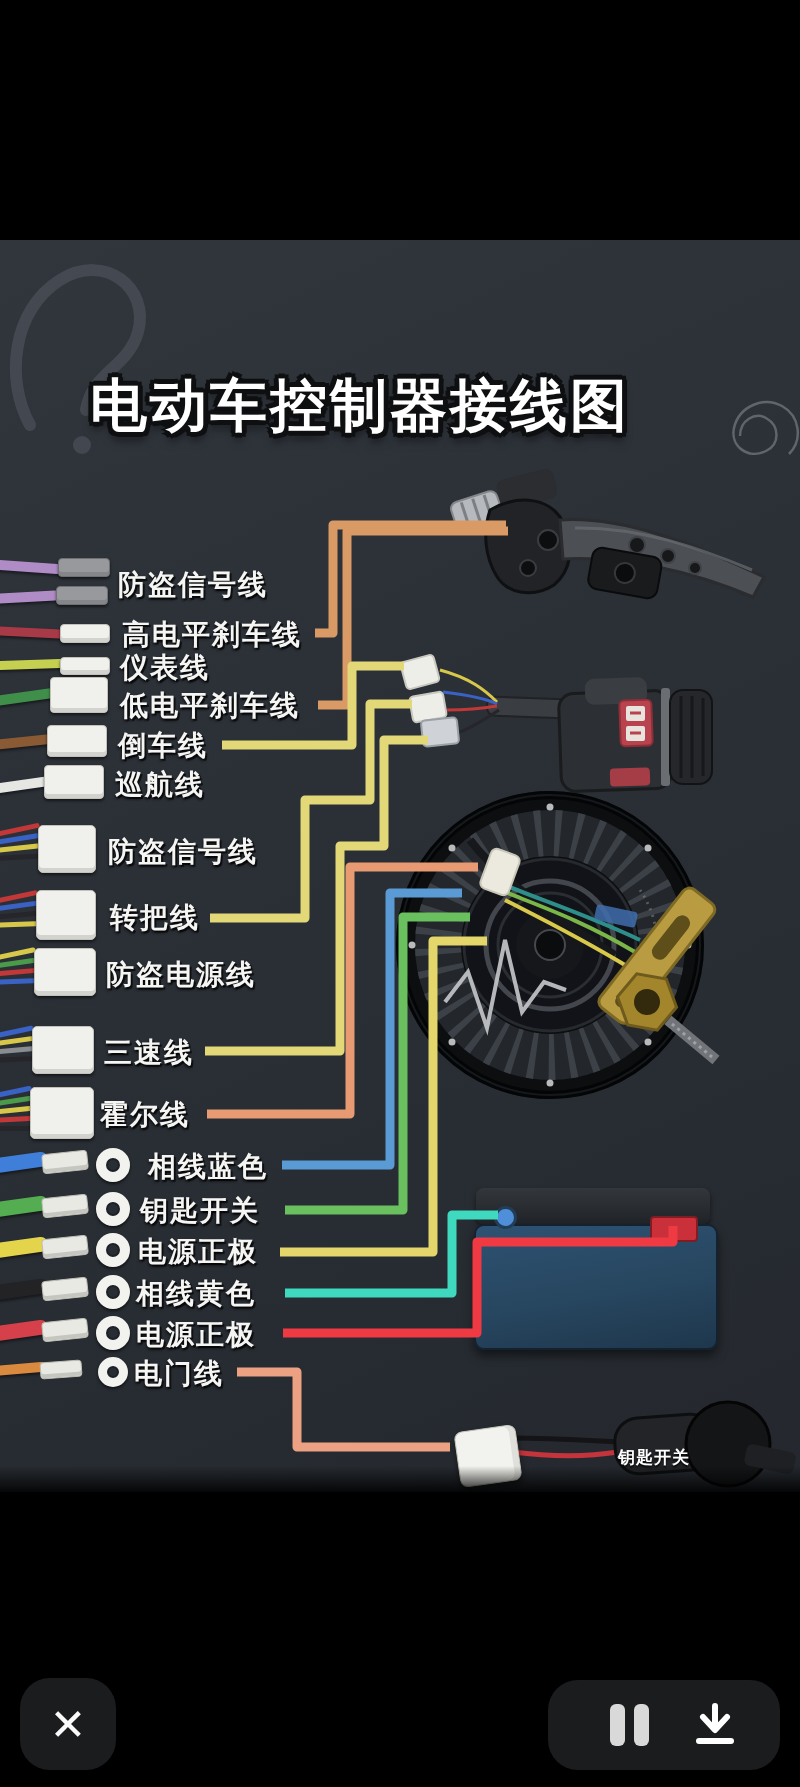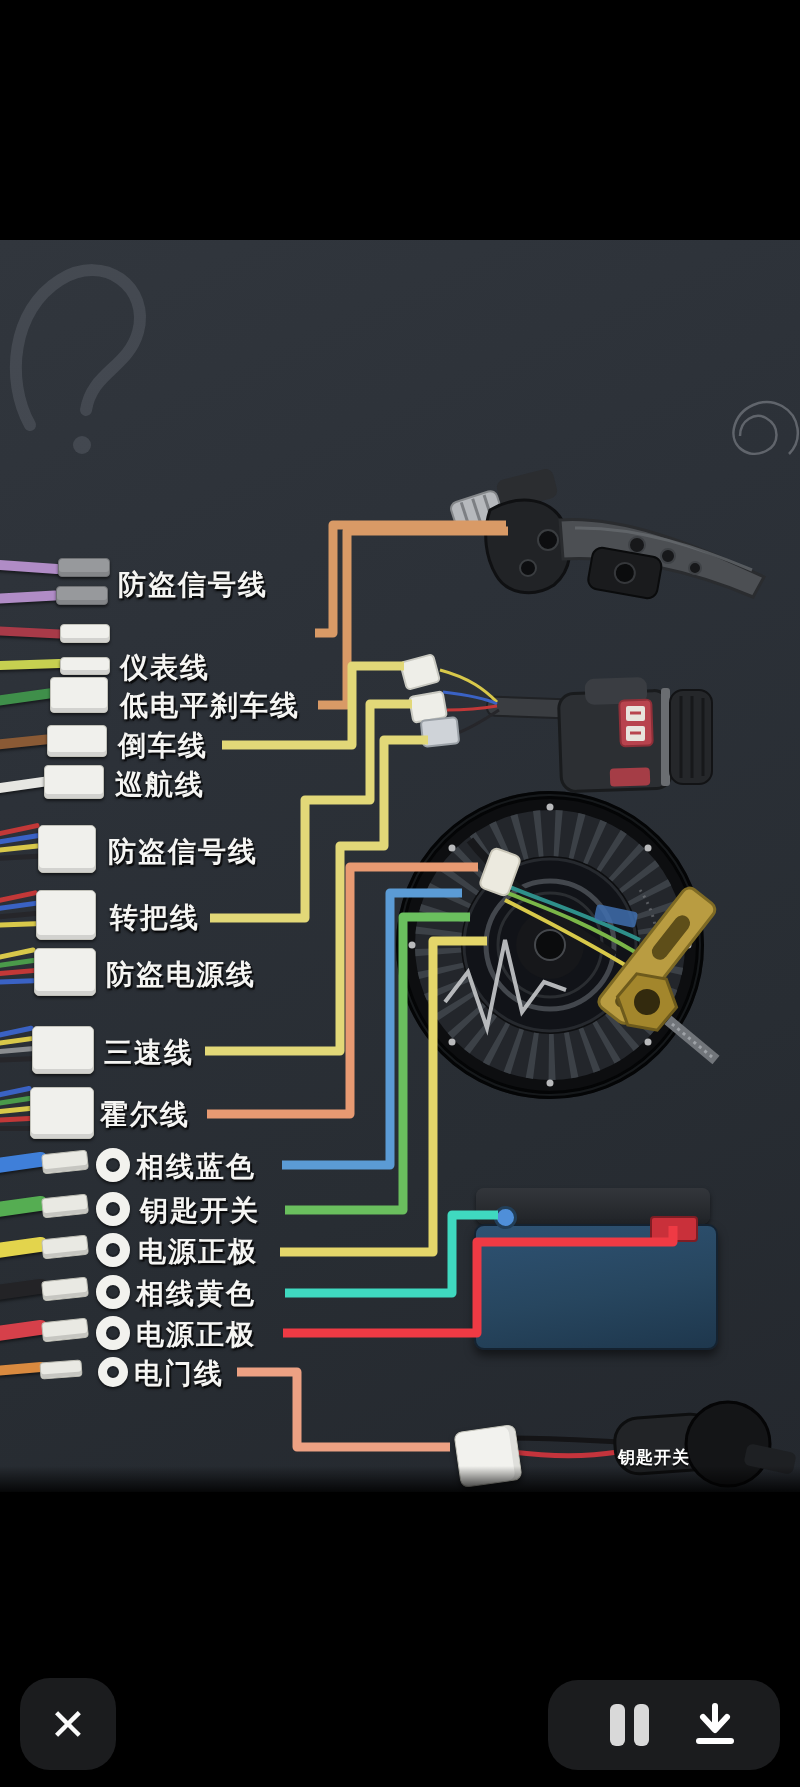--- a/index.html
+++ b/index.html
@@ -264,36 +264,38 @@
 
   <div class="cable" style="left: -10px; top: 1083px; width: 58px; height: 15px; border-radius: 7px; transform: rotate(-8deg); background: rgb(214, 64, 74);"></div>
   <div class="crimp" style="left:42px;top:1080px;width:44px;height:18px;transform:rotate(-6deg)"></div>
   <div class="ring" style="left:96px;top:1076px"></div>
 
   <div class="cable" style="left: -10px; top: 1124px; width: 56px; height: 10px; transform: rotate(-5deg); background: rgb(217, 138, 63);"></div>
   <div class="crimp" style="left:40px;top:1121px;width:40px;height:15px;transform:rotate(-4deg)"></div>
   <div class="ring" style="left:98px;top:1117px;border-width:9px;width:12px;height:12px"></div>
 
   <div class="wl" style="left:118px;top:326px">防盗信号线</div>
+  <div class="wl" style="left:122px;top:376px">高电平刹车线</div>
   <div class="wl" style="left:120px;top:409px">仪表线</div>
   <div class="wl" style="left:120px;top:447px">低电平刹车线</div>
   <div class="wl" style="left:118px;top:487px">倒车线</div>
   <div class="wl" style="left:115px;top:526px">巡航线</div>
   <div class="wl" style="left:108px;top:593px">防盗信号线</div>
   <div class="wl" style="left:110px;top:659px">转把线</div>
   <div class="wl" style="left:106px;top:716px">防盗电源线</div>
   <div class="wl" style="left:104px;top:794px">三速线</div>
   <div class="wl" style="left:100px;top:856px">霍尔线</div>
-  <div class="wl" style="left:136px;top:908px">相线蓝色</div>
+  <div class="wl" style="left:148px;top:908px">相线蓝色</div>
   <div class="wl" style="left:140px;top:952px">钥匙开关</div>
   <div class="wl" style="left:138px;top:993px">电源正极</div>
   <div class="wl" style="left:136px;top:1035px">相线黄色</div>
   <div class="wl" style="left:136px;top:1076px">电源正极</div>
   <div class="wl" style="left:134px;top:1115px">电门线</div>
 
+  <div id="title">电动车控制器接线图</div>
 </div>
 
 <div id="close-btn" class="btn">
   <span>✕</span>
 </div>
 <div id="pill" class="btn">
   <div style="position:absolute;left:20px;top:0;width:100px;height:90px;">
     <div class="pbar" style="left:42px"></div>
     <div class="pbar" style="left:66px"></div>
   </div>

